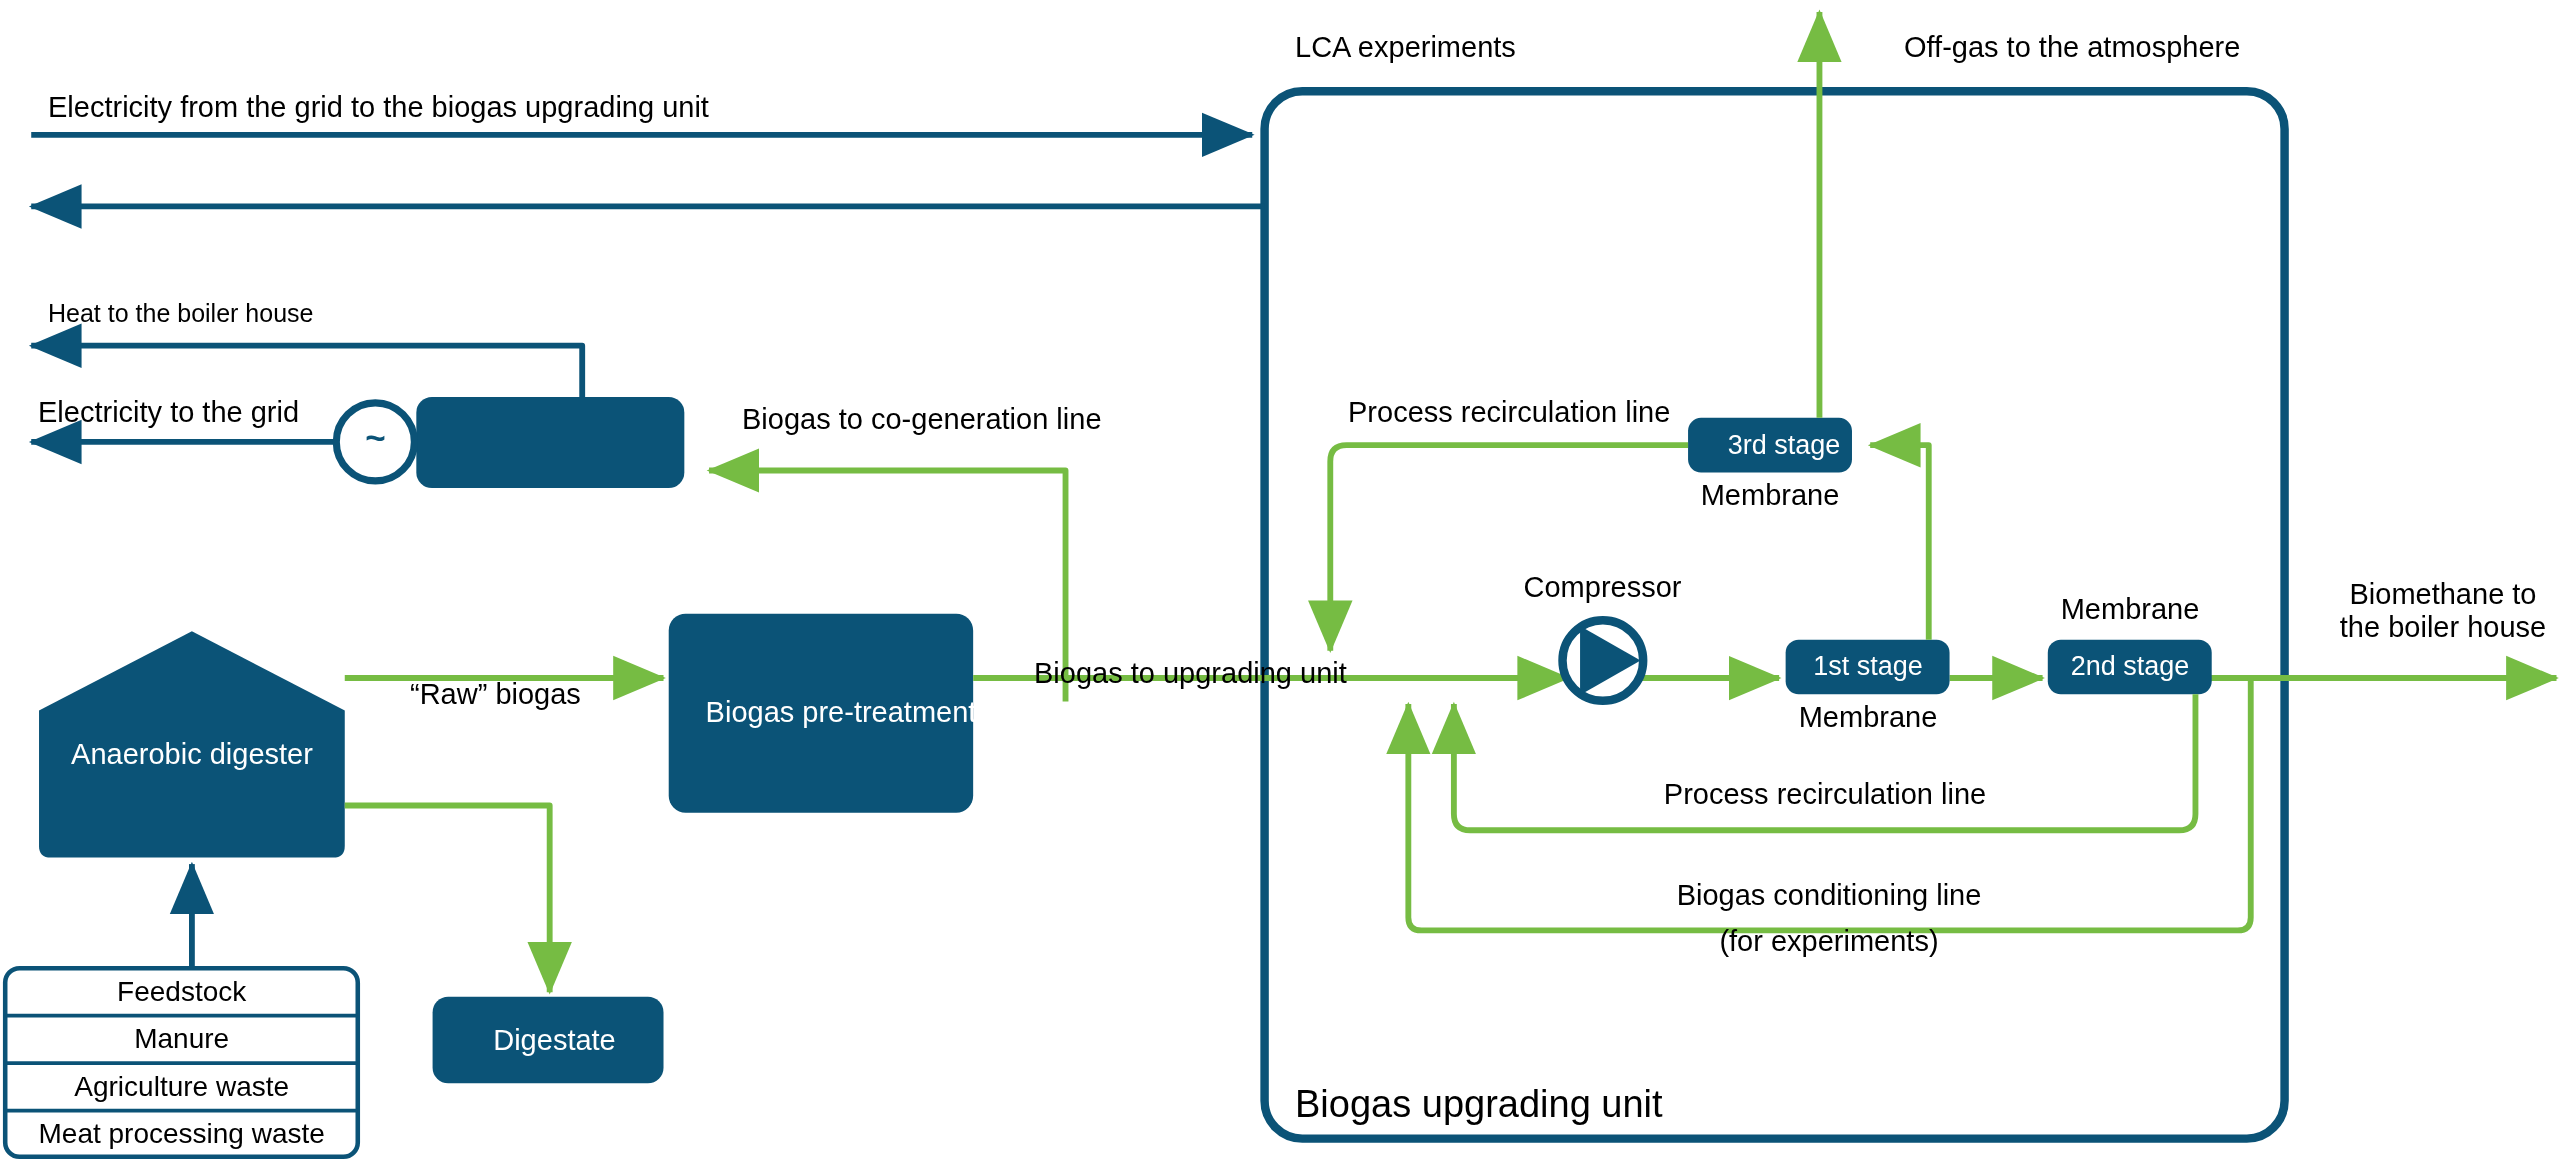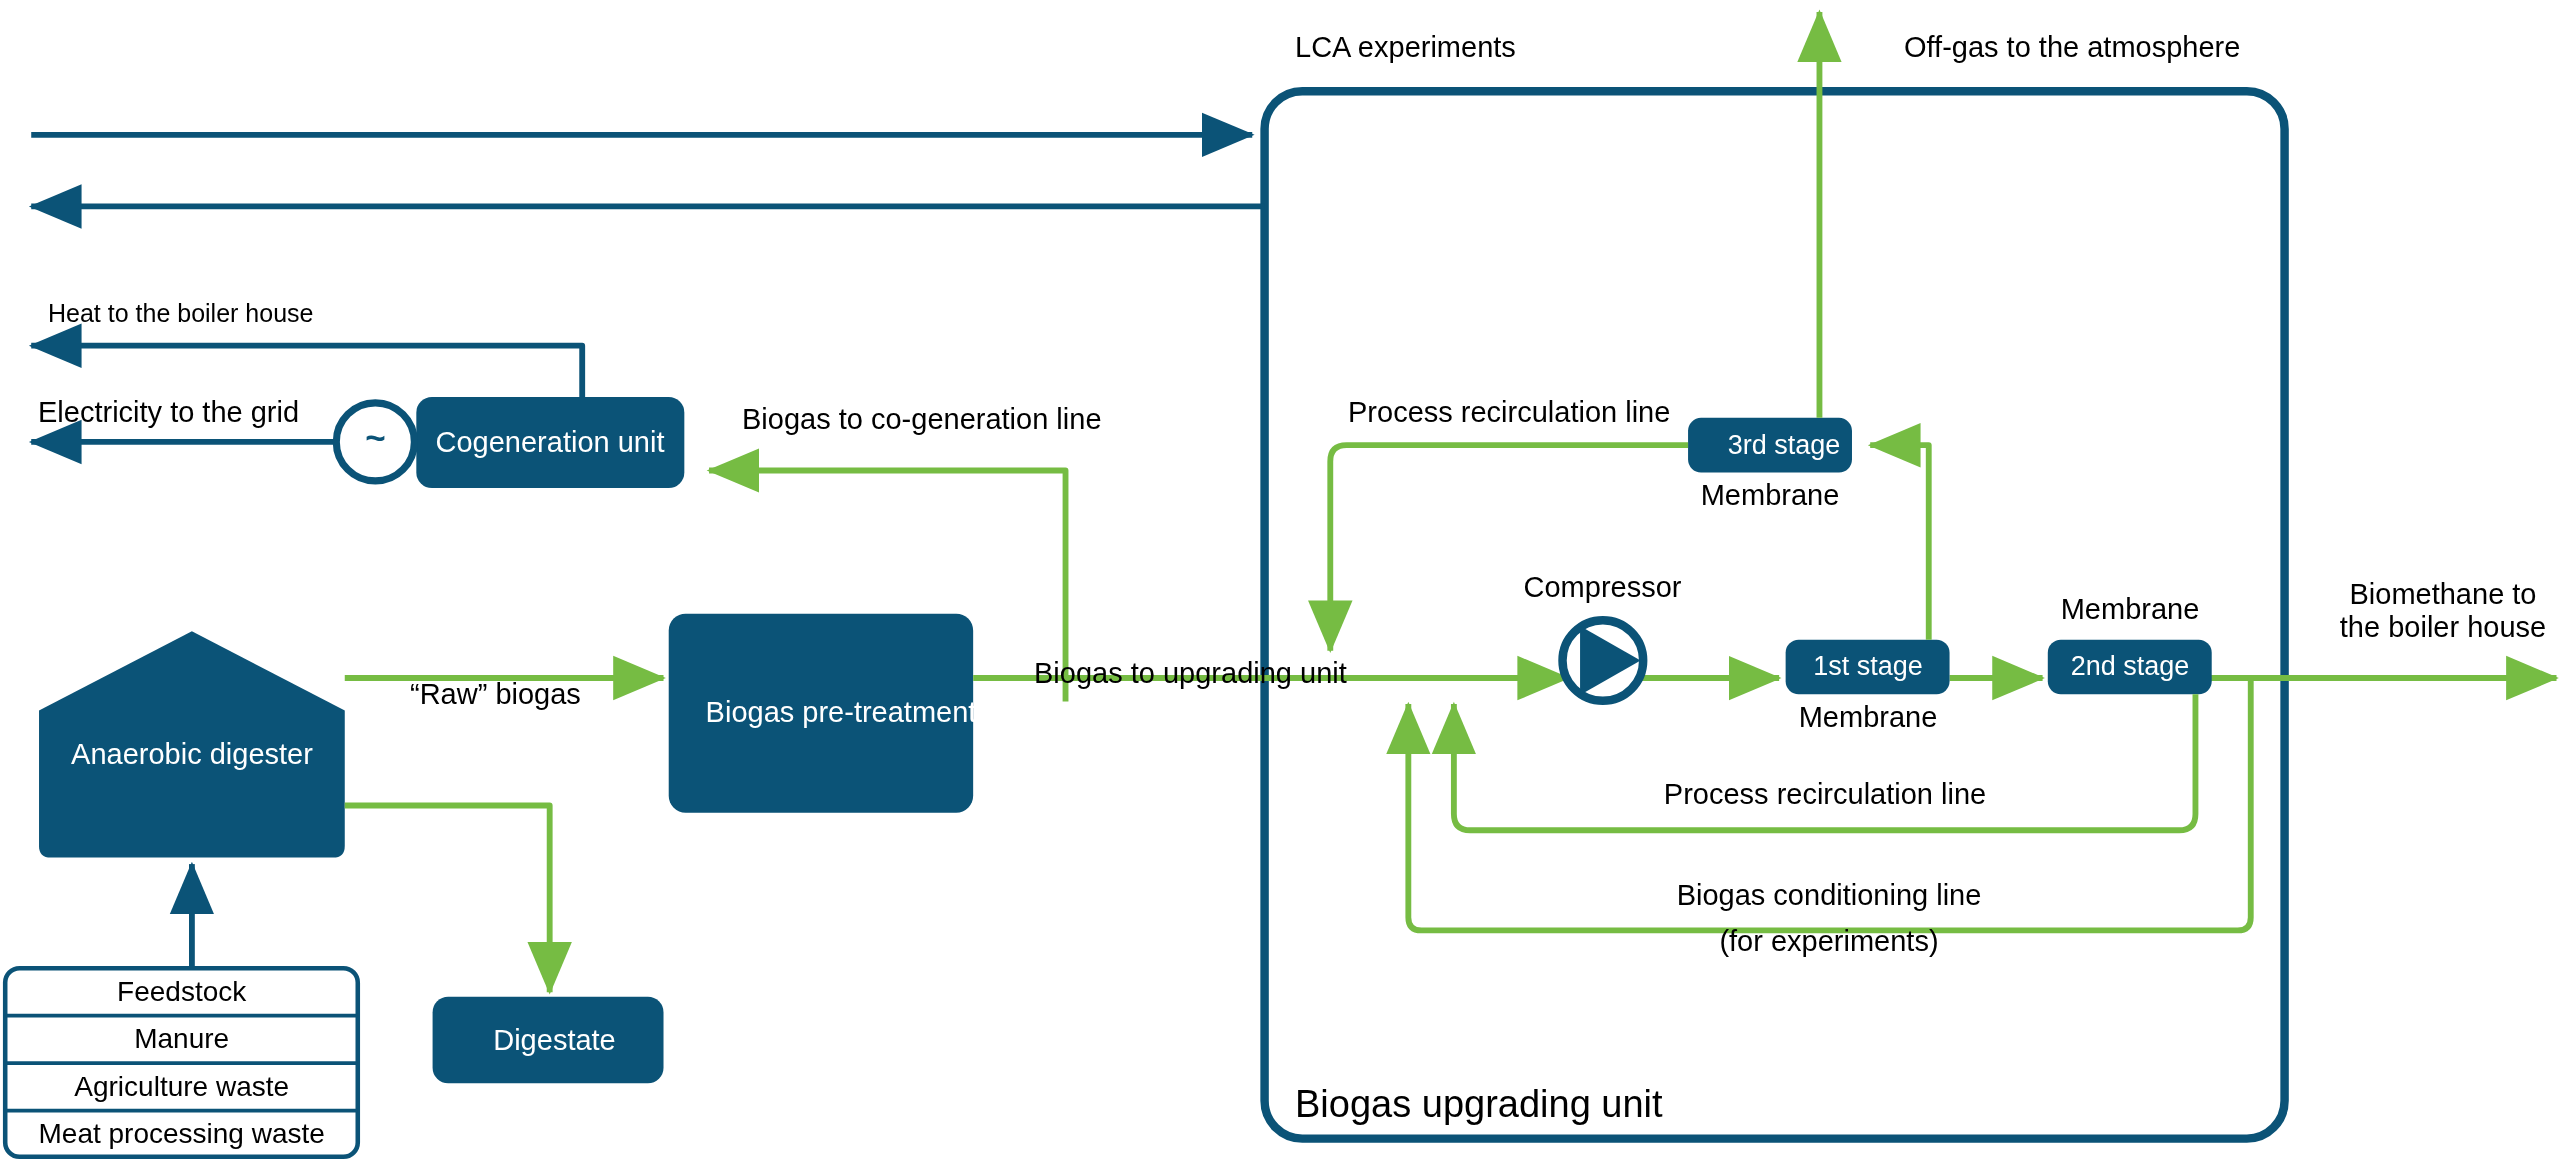--- a/index.html
+++ b/index.html
@@ -131,36 +131,36 @@
 
   <g>
     <path d="M3375,1067 L3375,1251 Q3375,1276 3350,1276 L2260,1276 Q2235,1276 2235,1251 L2235,1082" fill="none" stroke="#76bc43" stroke-width="9" stroke-linejoin="round" marker-end="url(#ahg)"></path>
   </g>
 
   <g>
     <path d="M3460,1042 L3460,1410 Q3460,1430 3440,1430 L2185,1430 Q2165,1430 2165,1410 L2165,1082" fill="none" stroke="#76bc43" stroke-width="9" stroke-linejoin="round" marker-end="url(#ahg)"></path>
   </g>
 </svg>
 
+<div class="lbl" style="left:48px;top:91px;font-size:29px;">Electricity from the grid to the biogas upgrading unit</div>
 
 
 <div class="lbl" style="left:48px;top:299px;font-size:25px;">Heat to the boiler house</div>
 
 <div class="lbl" style="left:38px;top:396px;font-size:29px;">Electricity to the grid</div>
 
 <div class="lbl" style="left:1295px;top:31px;font-size:29px;">LCA experiments</div>
 
 <div class="lbl" style="left:1904px;top:31px;font-size:29px;">Off-gas to the atmosphere</div>
 
 <div class="lbl c" style="left:2316px;top:578px;width:254px;font-size:29px;">Biomethane to</div>
 <div class="lbl c" style="left:2316px;top:611px;width:254px;font-size:29px;">the boiler house</div>
 
 <div class="lbl" style="left:1295px;top:1083px;font-size:38px;">Biogas upgrading unit</div>
 
-<div class="boxtext" style="left:416px;top:397px;width:268px;height:91px;font-size:29px;">Cogeneration unit</div>
 
 <div class="lbl" style="left:356px;top:418px;width:39px;text-align:center;font-size:35px;font-weight:bold;color:#0b5377;">~</div>
 
 <div class="boxtext" style="left:39px;top:735px;width:306px;height:39px;font-size:29px;">Anaerobic digester</div>
 
 <div class="boxtext" style="left:669px;top:613px;width:344px;height:199px;font-size:29px;">Biogas pre-treatment</div>
 
 <div class="boxtext" style="left:433px;top:997px;width:243px;height:87px;font-size:29px;">Digestate</div>
 
 <div class="boxtext" style="left:1786px;top:639px;width:164px;height:55px;font-size:27px;">1st stage</div>

